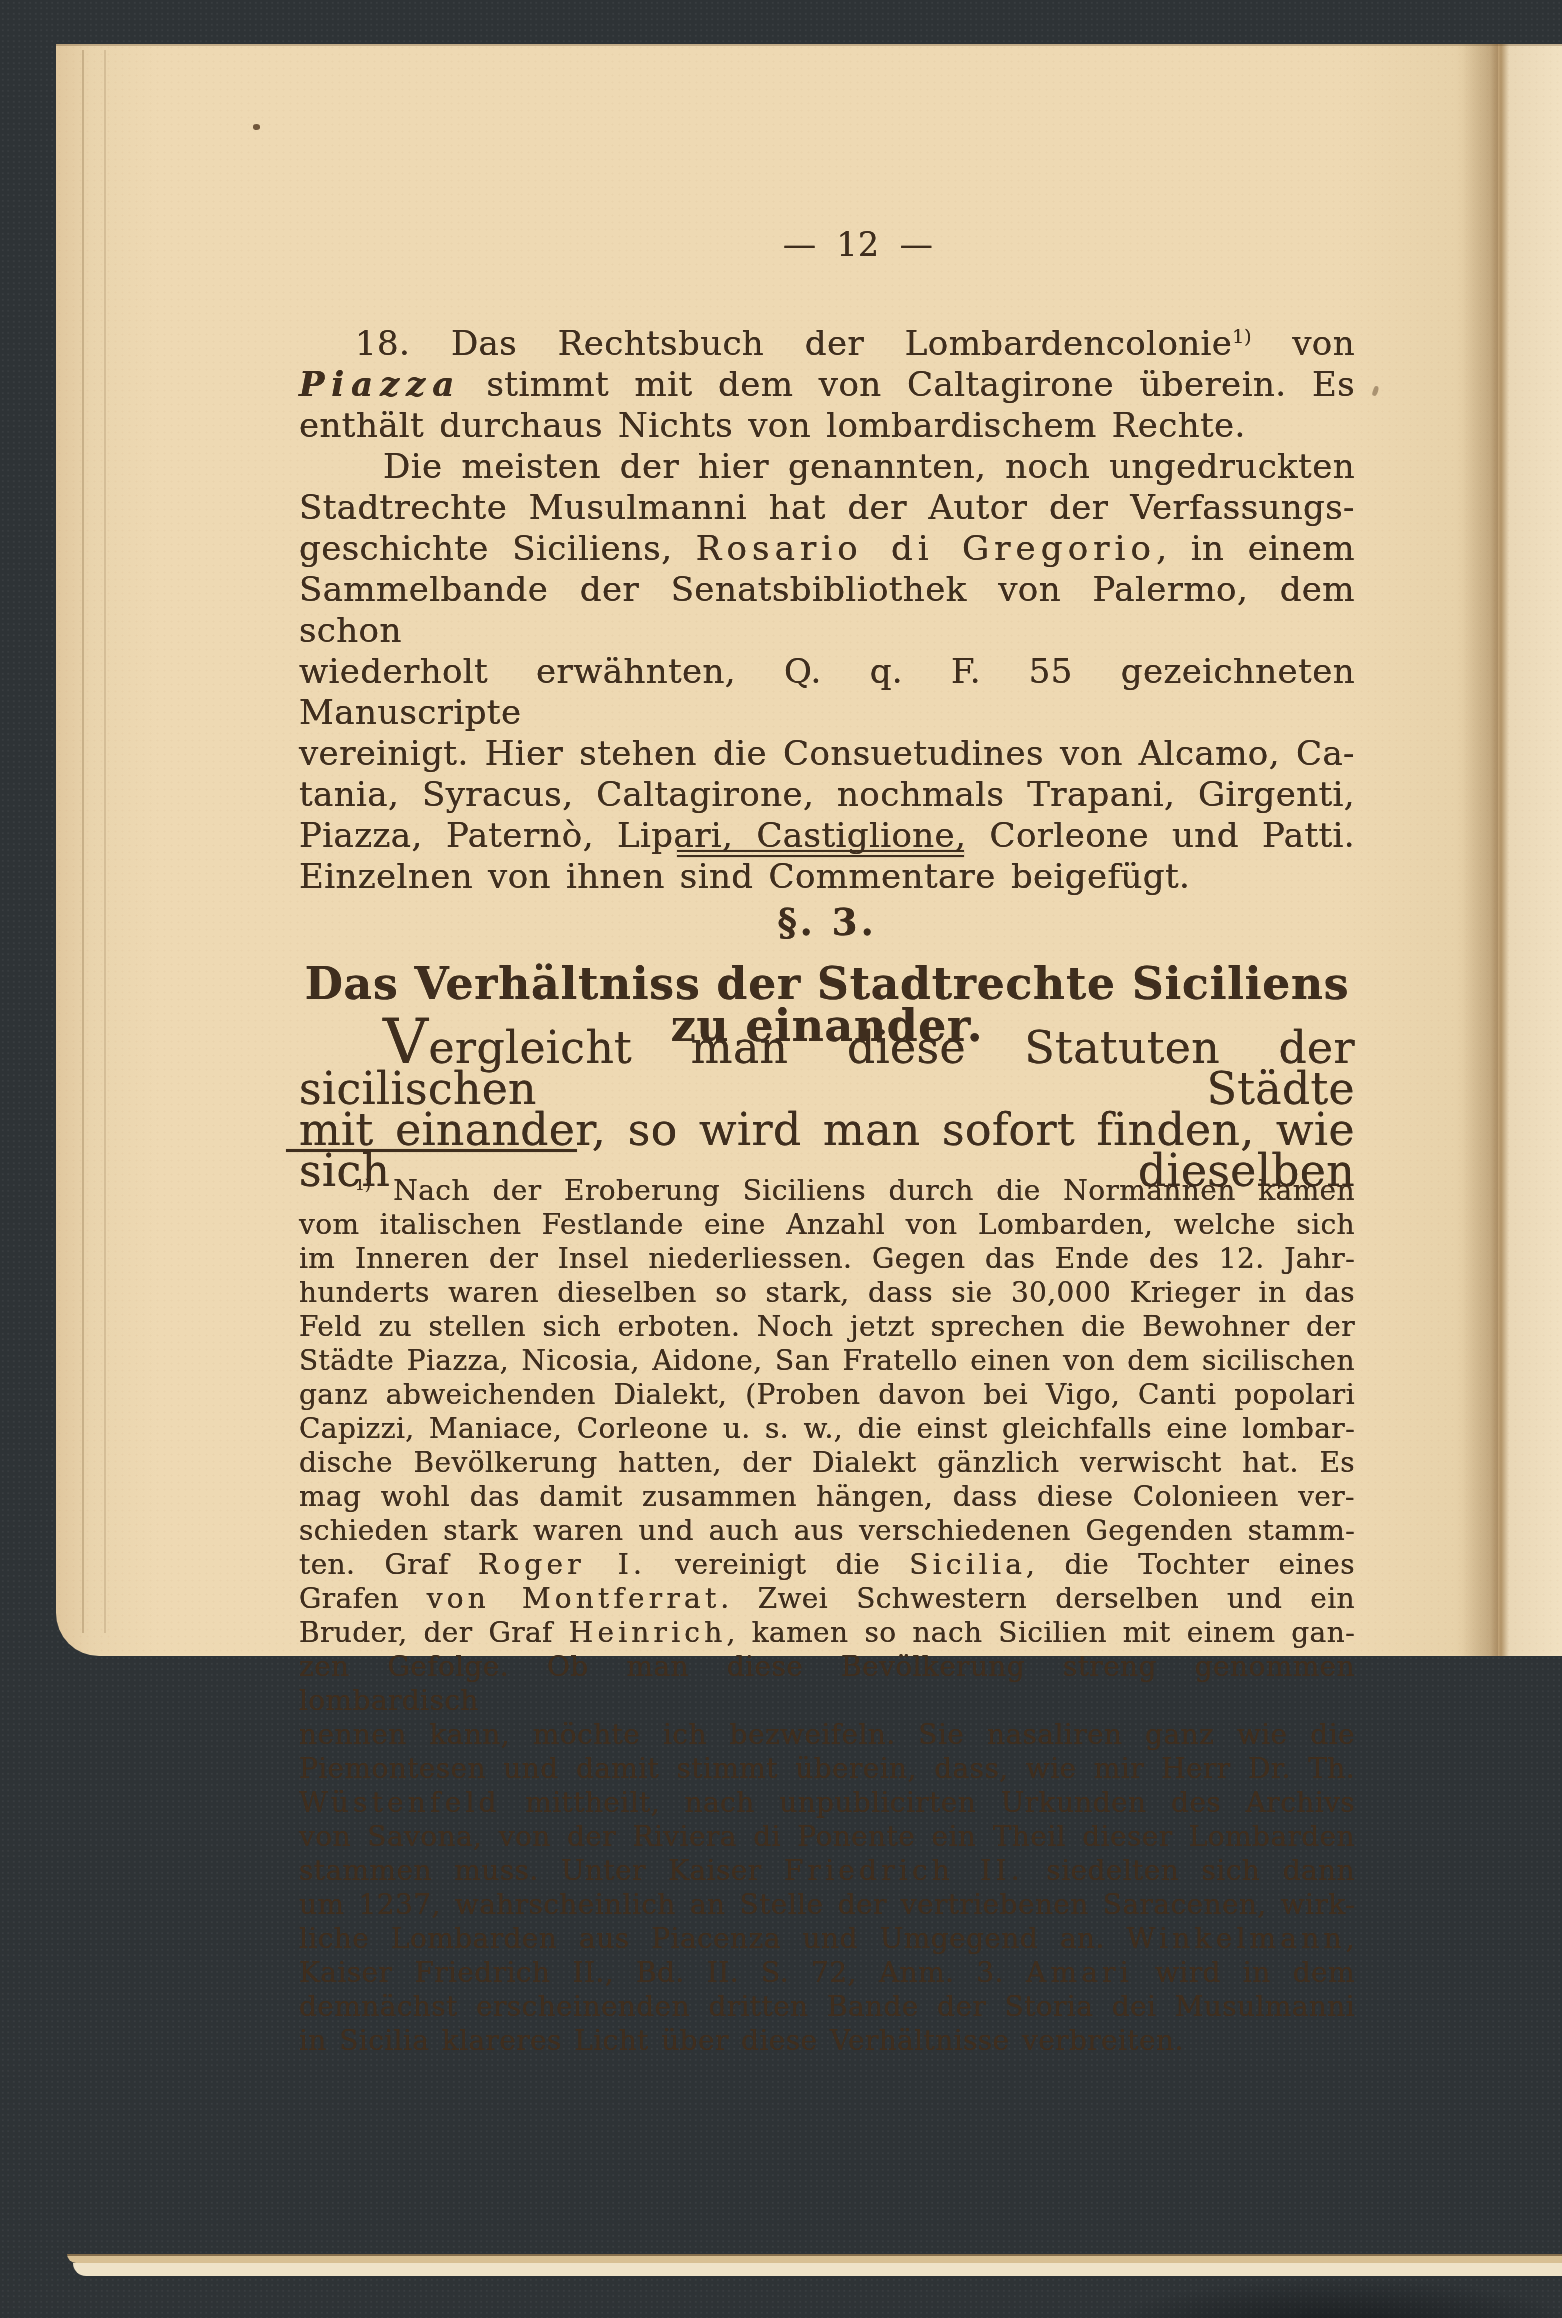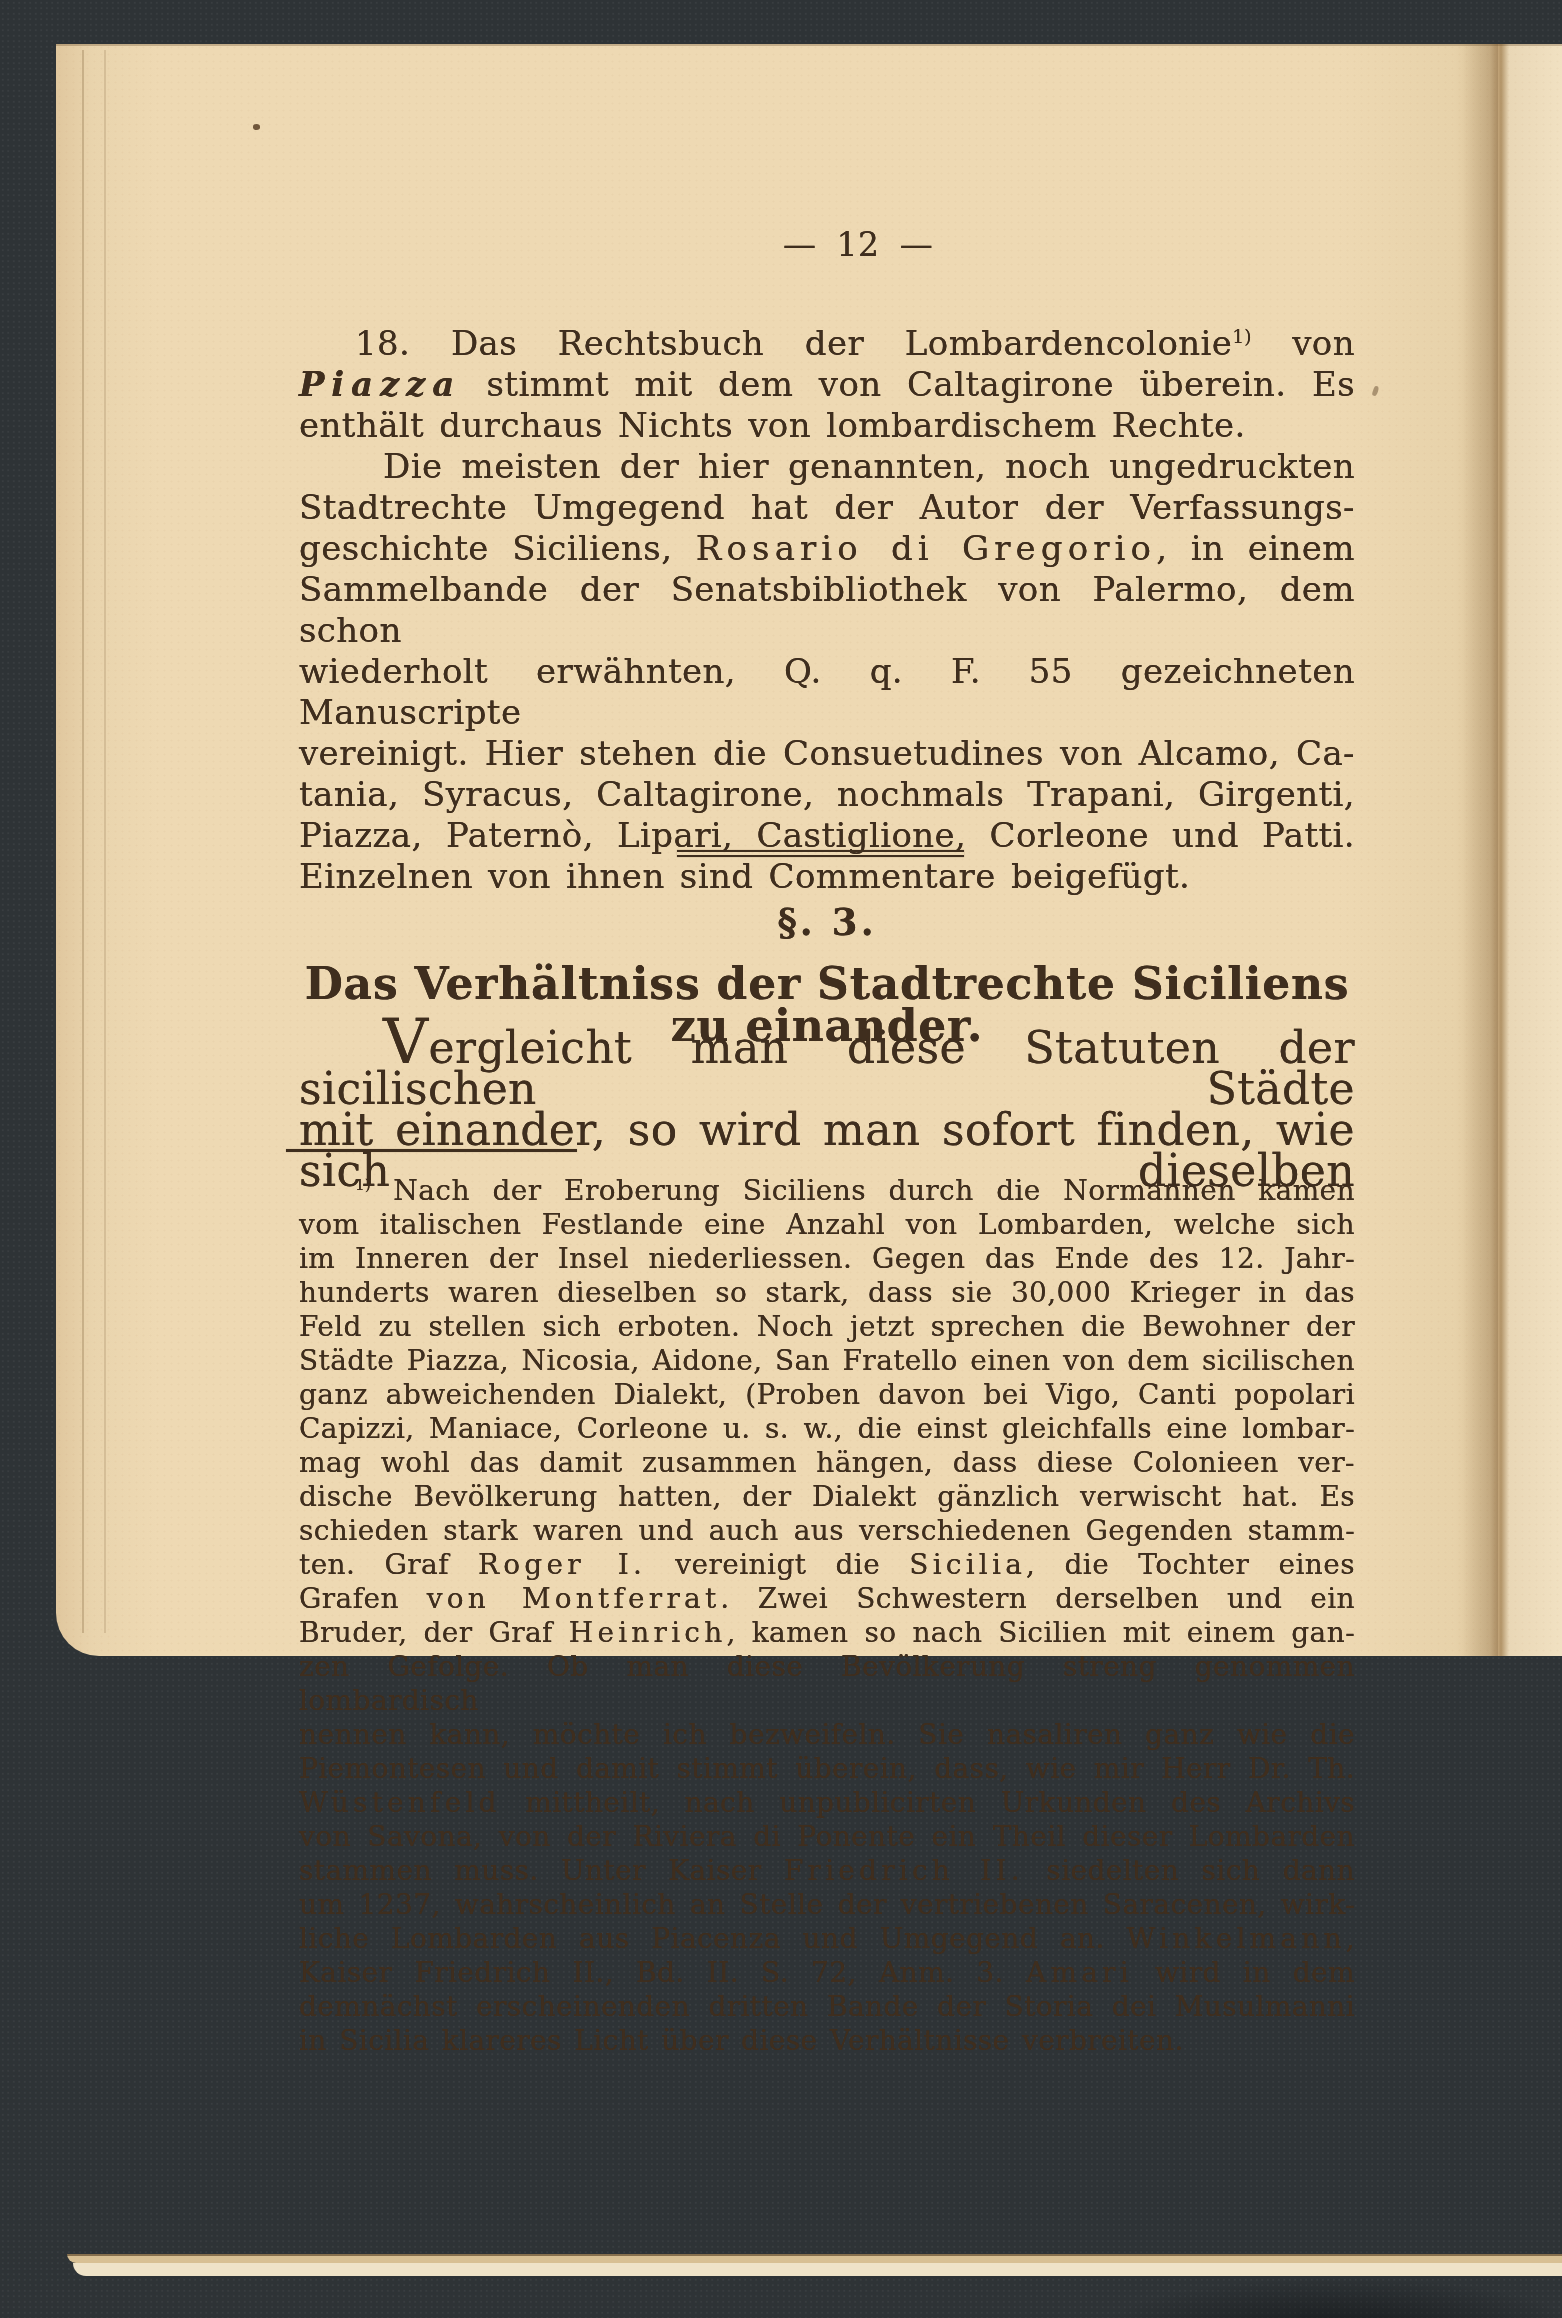--- a/index.html
+++ b/index.html
@@ -115,21 +115,21 @@
   </div>
 
   <div class="column printed body-text" style="position:absolute;">
     <div>
         <div class="tline ind"><span>18. Das Rechtsbuch der Lombardencolonie</span><span class="sup">1)</span><span> von</span></div>
         <div class="tline"><span class="itb">Piazza</span><span> stimmt mit dem von Caltagirone überein. Es</span></div>
         <div class="tline end"><span>enthält durchaus Nichts von lombardischem Rechte.</span></div>
       </div>
     <div>
         <div class="tline ind2"><span>Die meisten der hier genannten, noch ungedruckten</span></div>
-        <div class="tline"><span>Stadtrechte Umgegend hat der Autor der Verfassungs-</span></div>
+        <div class="tline"><span>Stadtrechte Musulmanni hat der Autor der Verfassungs-</span></div>
         <div class="tline"><span>geschichte Siciliens, </span><span class="sp">Rosario di Gregorio</span><span>, in einem</span></div>
         <div class="tline"><span>Sammelbande der Senatsbibliothek von Palermo, dem schon</span></div>
         <div class="tline"><span>wiederholt erwähnten, Q. q. F. 55 gezeichneten Manuscripte</span></div>
         <div class="tline"><span>vereinigt.  Hier stehen die Consuetudines von Alcamo, Ca-</span></div>
         <div class="tline"><span>tania, Syracus, Caltagirone, nochmals Trapani, Girgenti,</span></div>
         <div class="tline"><span>Piazza, Paternò, Lipari, Castiglione, Corleone und Patti.</span></div>
         <div class="tline end"><span>Einzelnen von ihnen sind Commentare beigefügt.</span></div>
       </div>
   </div>
 
@@ -148,22 +148,22 @@
 
   <div class="column printed footnote-text" style="position:absolute;">
       <div class="tline ind"><span class="sup">1)</span><span> Nach der Eroberung Siciliens durch die Normannen kamen</span></div>
       <div class="tline"><span>vom italischen Festlande eine Anzahl von Lombarden, welche sich</span></div>
       <div class="tline"><span>im Inneren der Insel niederliessen.  Gegen das Ende des 12. Jahr-</span></div>
       <div class="tline"><span>hunderts waren dieselben so stark, dass sie 30,000 Krieger in das</span></div>
       <div class="tline"><span>Feld zu stellen sich erboten.  Noch jetzt sprechen die Bewohner der</span></div>
       <div class="tline"><span>Städte Piazza, Nicosia, Aidone, San Fratello einen von dem sicilischen</span></div>
       <div class="tline"><span>ganz abweichenden Dialekt, (Proben davon bei Vigo, Canti popolari</span></div>
       <div class="tline"><span>Capizzi, Maniace, Corleone u. s. w., die einst gleichfalls eine lombar-</span></div>
+      <div class="tline"><span>dische Bevölkerung hatten, der Dialekt gänzlich verwischt hat.  Es</span></div>
       <div class="tline"><span>mag wohl das damit zusammen hängen, dass diese Colonieen ver-</span></div>
-      <div class="tline"><span>dische Bevölkerung hatten, der Dialekt gänzlich verwischt hat.  Es</span></div>
       <div class="tline"><span>schieden stark waren und auch aus verschiedenen Gegenden stamm-</span></div>
       <div class="tline"><span>ten.  Graf </span><span class="sp">Roger I.</span><span> vereinigt die </span><span class="sp">Sicilia</span><span>, die Tochter eines</span></div>
       <div class="tline"><span>Grafen </span><span class="sp">von Montferrat</span><span>.  Zwei Schwestern derselben und ein</span></div>
       <div class="tline"><span>Bruder, der Graf </span><span class="sp">Heinrich</span><span>, kamen so nach Sicilien mit einem gan-</span></div>
       <div class="tline"><span>zen Gefolge. Ob man diese Bevölkerung streng genommen lombardisch</span></div>
       <div class="tline"><span>nennen kann, möchte ich bezweifeln.  Sie nasaliren ganz wie die</span></div>
       <div class="tline"><span>Piemontesen und damit stimmt überein, dass, wie mir Herr Dr. Th.</span></div>
       <div class="tline"><span class="sp">Wüstenfeld</span><span> mittheilt, nach unpublicirten Urkunden des Archivs</span></div>
       <div class="tline"><span>von Savona, von der Riviera di Ponente ein Theil dieser Lombarden</span></div>
       <div class="tline"><span>stammen muss.  Unter Kaiser </span><span class="sp">Friedrich II.</span><span> siedelten sich dann</span></div>

